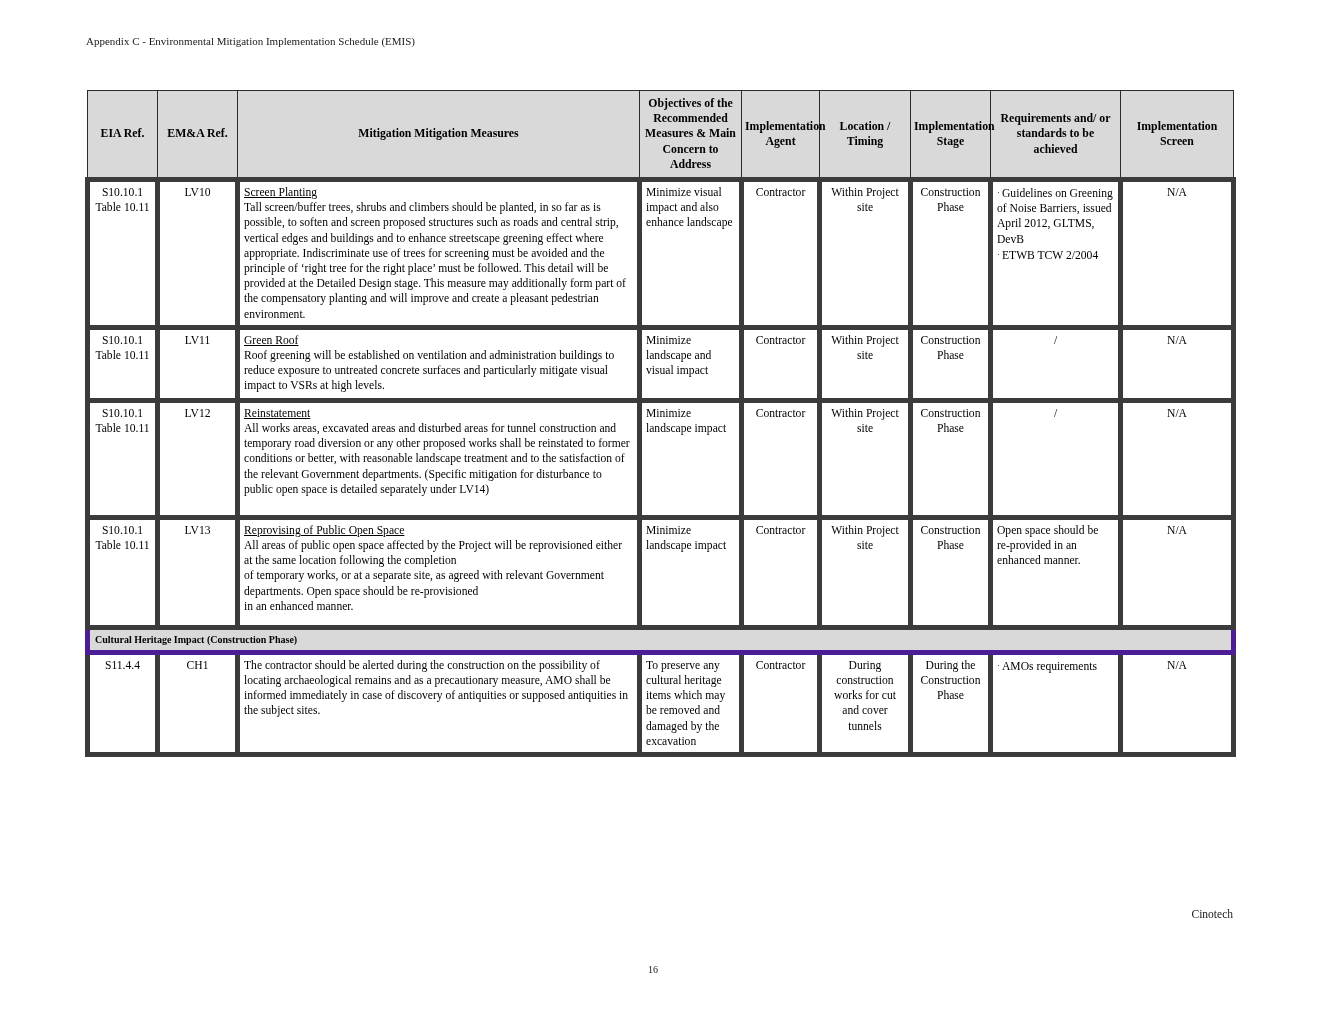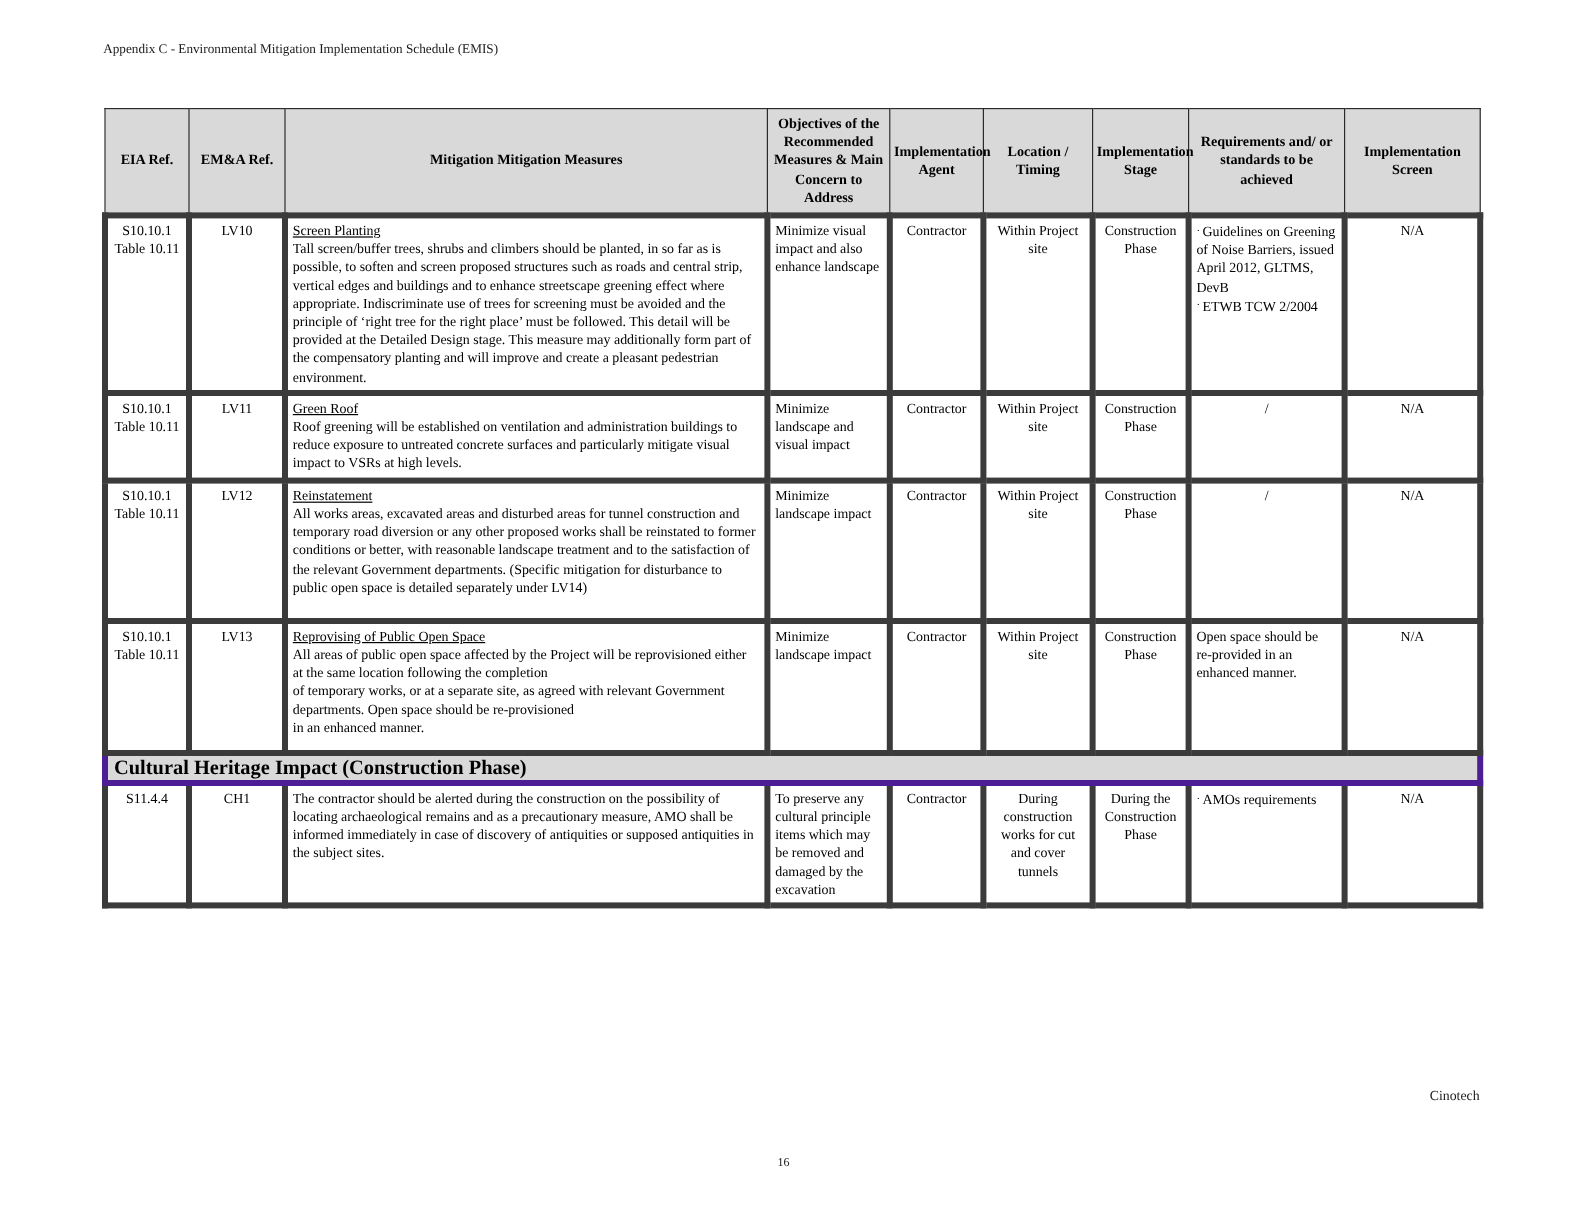--- a/index.html
+++ b/index.html
@@ -69,21 +69,21 @@
     display: block;
   }
   .measure-body {
     display: block;
     text-align: left;
   }
   tr.section-row td {
     background: #d9d9d9;
     font-weight: bold;
     text-align: left;
-    font-size: 17px;
+    font-size: 10px;
     padding: 2px 5px 3px 5px;
     line-height: 15px;
     margin-left: 39px;
   }
   .req-line {
     display: block;
     text-align: left;
   }
   .bullet {
     font-size: 9px;
@@ -232,21 +232,21 @@
       </tr>
 
       <tr class="data-row" style="height: 97px;">
         <td class="c-center">
           <span class="ref-line">S11.4.4</span>
         </td>
         <td class="c-center">CH1</td>
         <td class="c-left">
           <span class="measure-body">The contractor should be alerted during the construction on the possibility of locating archaeological remains and as a precautionary measure, AMO shall be informed immediately in case of discovery of antiquities or supposed antiquities in the subject sites.</span>
         </td>
-        <td class="c-left">To preserve any cultural principle items which may be removed and damaged by the excavation</td>
+        <td class="c-left">To preserve any cultural heritage items which may be removed and damaged by the excavation</td>
         <td class="c-center">Contractor</td>
         <td class="c-center">During construction works for cut and cover tunnels</td>
         <td class="c-center">During the Construction Phase</td>
         <td class="c-left">
           <span class="req-line"><span class="bullet">·</span><span>AMOs requirements</span></span>
         </td>
         <td class="c-center">N/A</td>
       </tr>
 
     </tbody>

